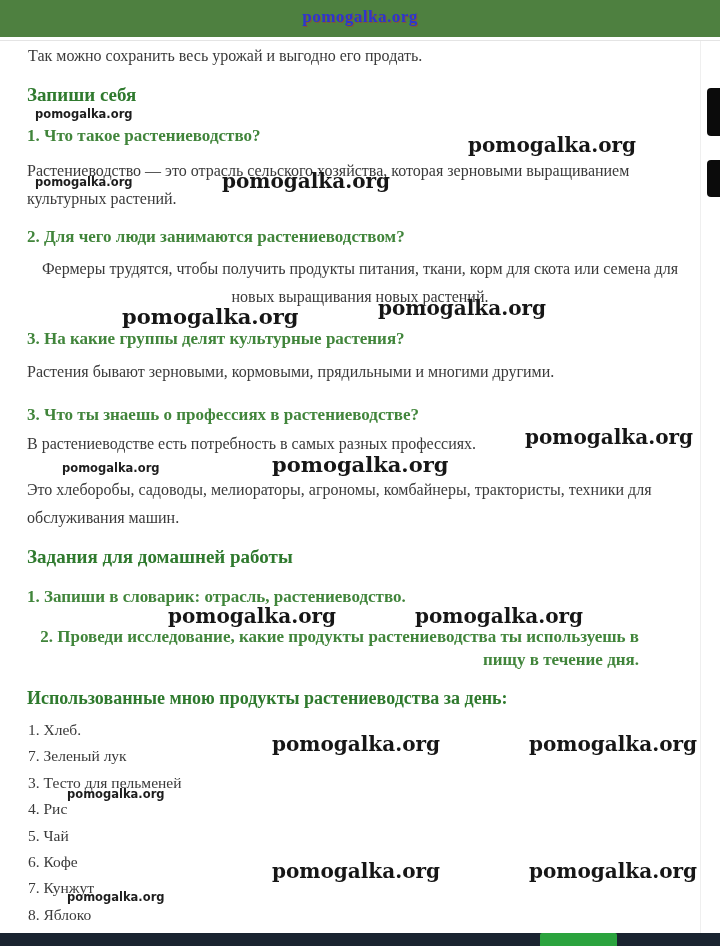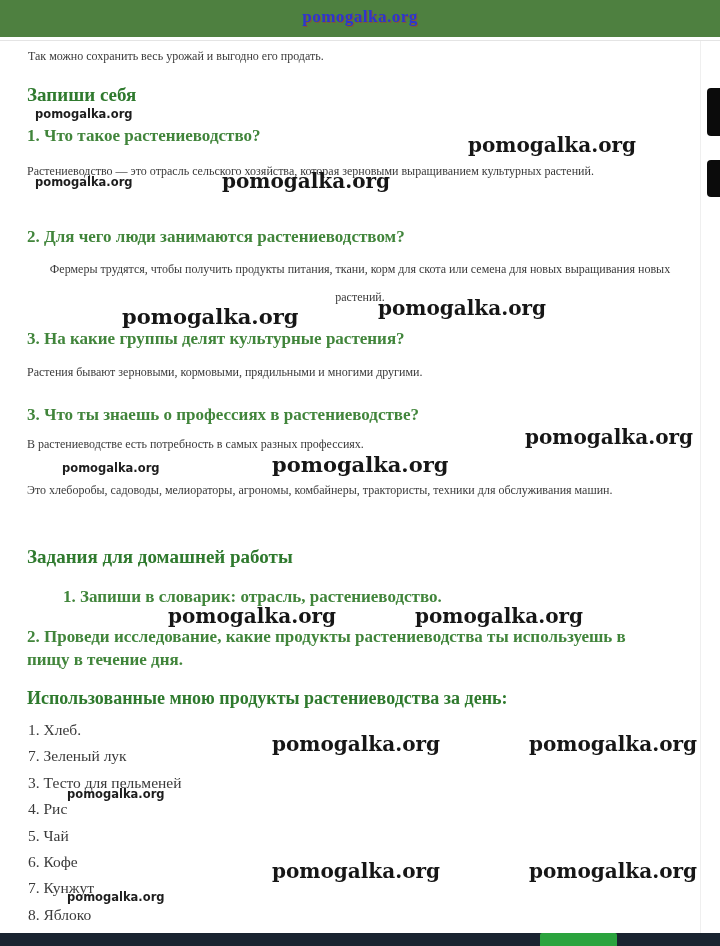--- a/index.html
+++ b/index.html
@@ -27,23 +27,23 @@
   .hline {
     position:absolute; top:40px; left:0; width:720px;
     border-top:1px solid #e4e4e4;
   }
   .vline {
     position:absolute; top:41px; left:700px; height:905px;
     border-left:1px solid #efefef;
   }
 
   
-  .txt { font-size:12px; line-height:28px; color:#3a3a3a; }
+  .txt { font-size:16px; line-height:28px; color:#3a3a3a; }
   .h-section { color:#2f7a2e; font-size:19px; font-weight:bold; }
-  .h-q { color:#41853b; font-size:17px; font-weight:bold; line-height:23px; }
+  .h-q { color:#41853b; font-size:17px; font-weight:bold; line-height:23px;text-align:right; }
 
   
   .wm {
     position:absolute; font-weight:bold; color:#161616;
     font-size:20px; font-family:"DejaVu Serif", serif; white-space:nowrap;
   }
   .wm-s {
     position:absolute; font-weight:bold; color:#1d1d1d;
     font-size:11.5px; font-family:"DejaVu Sans", sans-serif; white-space:nowrap;
   }
@@ -93,21 +93,21 @@
 
 <h3 class="abs h-q" style="top:327px; left:27px;">3. На какие группы делят культурные растения?</h3>
 <p class="abs txt" style="top:358px; left:27px; width:666px;">Растения бывают зерновыми, кормовыми, прядильными и многими другими.</p>
 
 <h3 class="abs h-q" style="top:403px; left:27px;">3. Что ты знаешь о профессиях в растениеводстве?</h3>
 <p class="abs txt" style="top:430px; left:27px; width:666px;">В растениеводстве есть потребность в самых разных профессиях.</p>
 <p class="abs txt" style="top:476px; left:27px; width:666px;">Это хлеборобы, садоводы, мелиораторы, агрономы, комбайнеры, трактористы, техники для обслуживания машин.</p>
 
 <h2 class="abs h-section" style="top:546px; left:27px;">Задания для домашней работы</h2>
 
-<h3 class="abs h-q" style="top:585px; left:27px;margin-left:36px;">1. Запиши в словарик: отрасль, растениеводство.</h3>
+<h3 class="abs h-q" style="top:585px; left:27px;">1. Запиши в словарик: отрасль, растениеводство.</h3>
 <h3 class="abs h-q" style="top:625px; left:27px; width:612px;">2. Проведи исследование, какие продукты растениеводства ты используешь в пищу в течение дня.</h3>
 
 <h2 class="abs h-section" style="top:688px; left:27px; font-size:18px;">Использованные мною продукты растениеводства за день:</h2>
 
 <ul class="plist">
   <li>1. Хлеб.</li>
   <li>7. Зеленый лук</li>
   <li>3. Тесто для пельменей</li>
   <li>4. Рис</li>
   <li>5. Чай</li>

